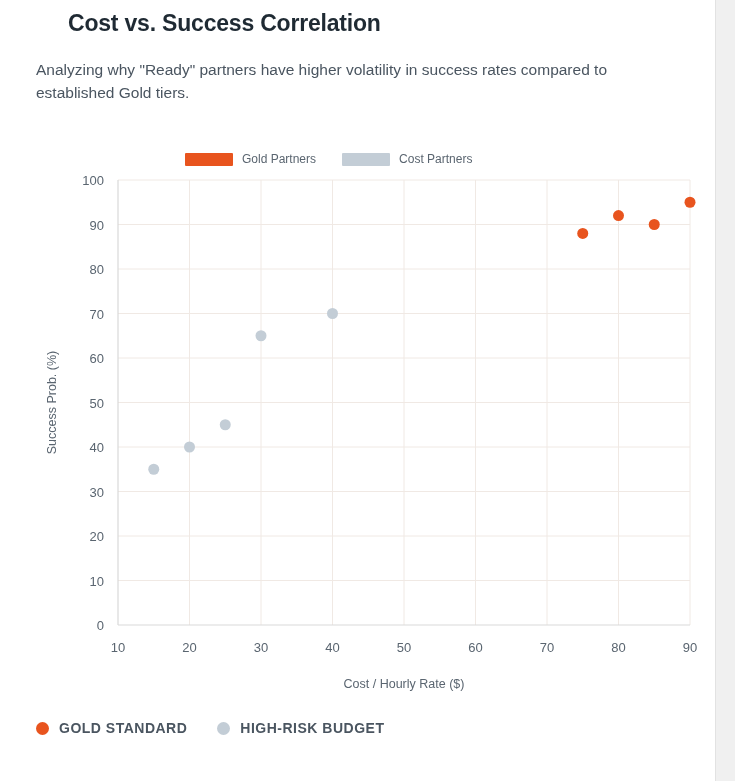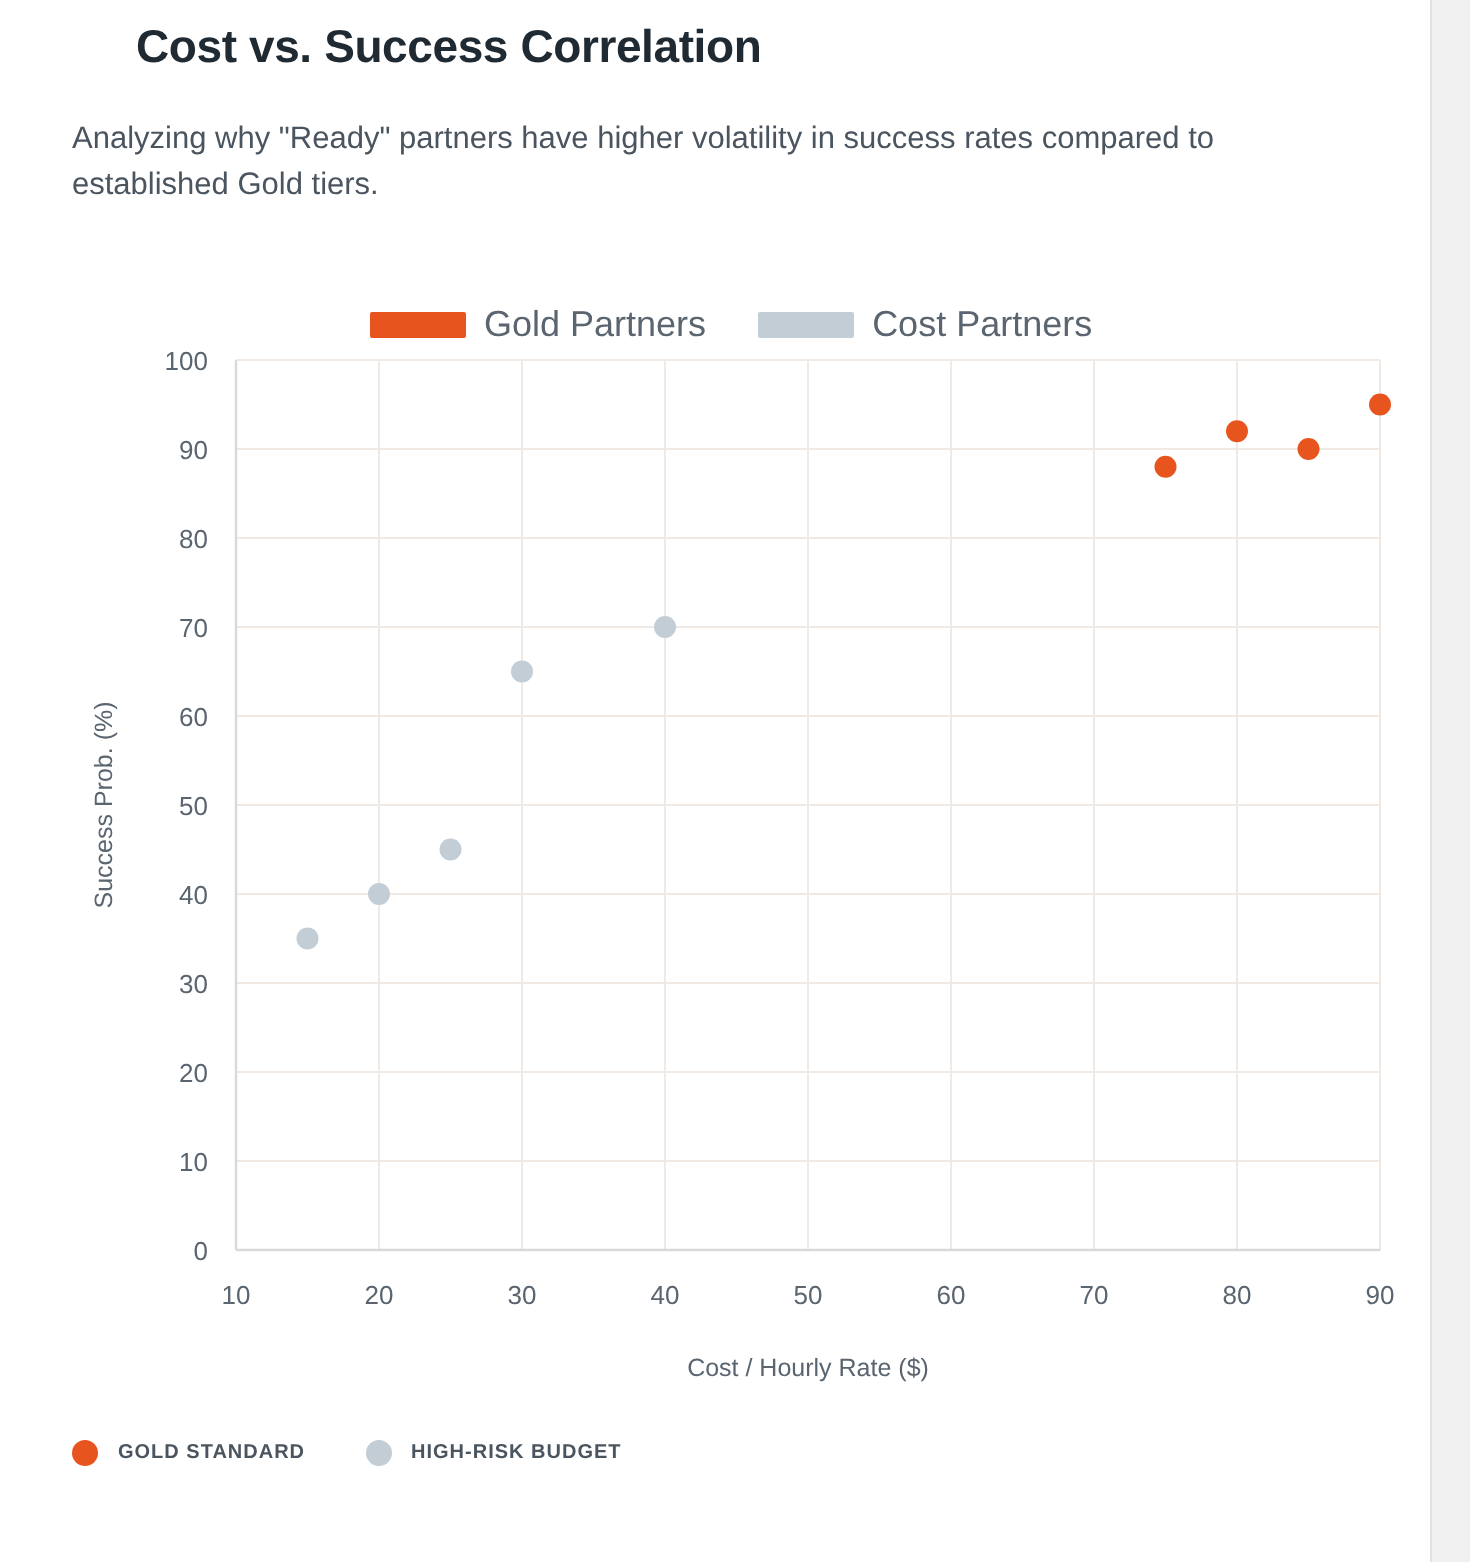--- a/index.html
+++ b/index.html
@@ -67,21 +67,21 @@
     display: flex;
     align-items: center;
     gap: 9px;
   }
   .legend-top .swatch {
     width: 48px;
     height: 13px;
     border-radius: 1px;
   }
   .legend-top .lbl {
-    font-size: 18px;
+    font-size: 12px;
     color: #5a6570;
     text-align: center;
   }
   .plot-wrap {
     position: absolute;
     left: 0; top: 0;
     width: 715px; height: 560px;
   }
   svg.plot { display:block; }
   .axis-title {
@@ -107,21 +107,21 @@
     align-items: center;
     gap: 10px;
   }
   .legend-bottom .dot {
     width: 13px;
     height: 13px;
     border-radius: 50%;
     display: inline-block;
   }
   .legend-bottom .lbl {
-    font-size: 10px;
+    font-size: 14px;
     font-weight: bold;
     letter-spacing: 0.5px;
     color: #4a5560;
   }
 </style>
 </head>
 <body>
 
 <div class="page">
 

